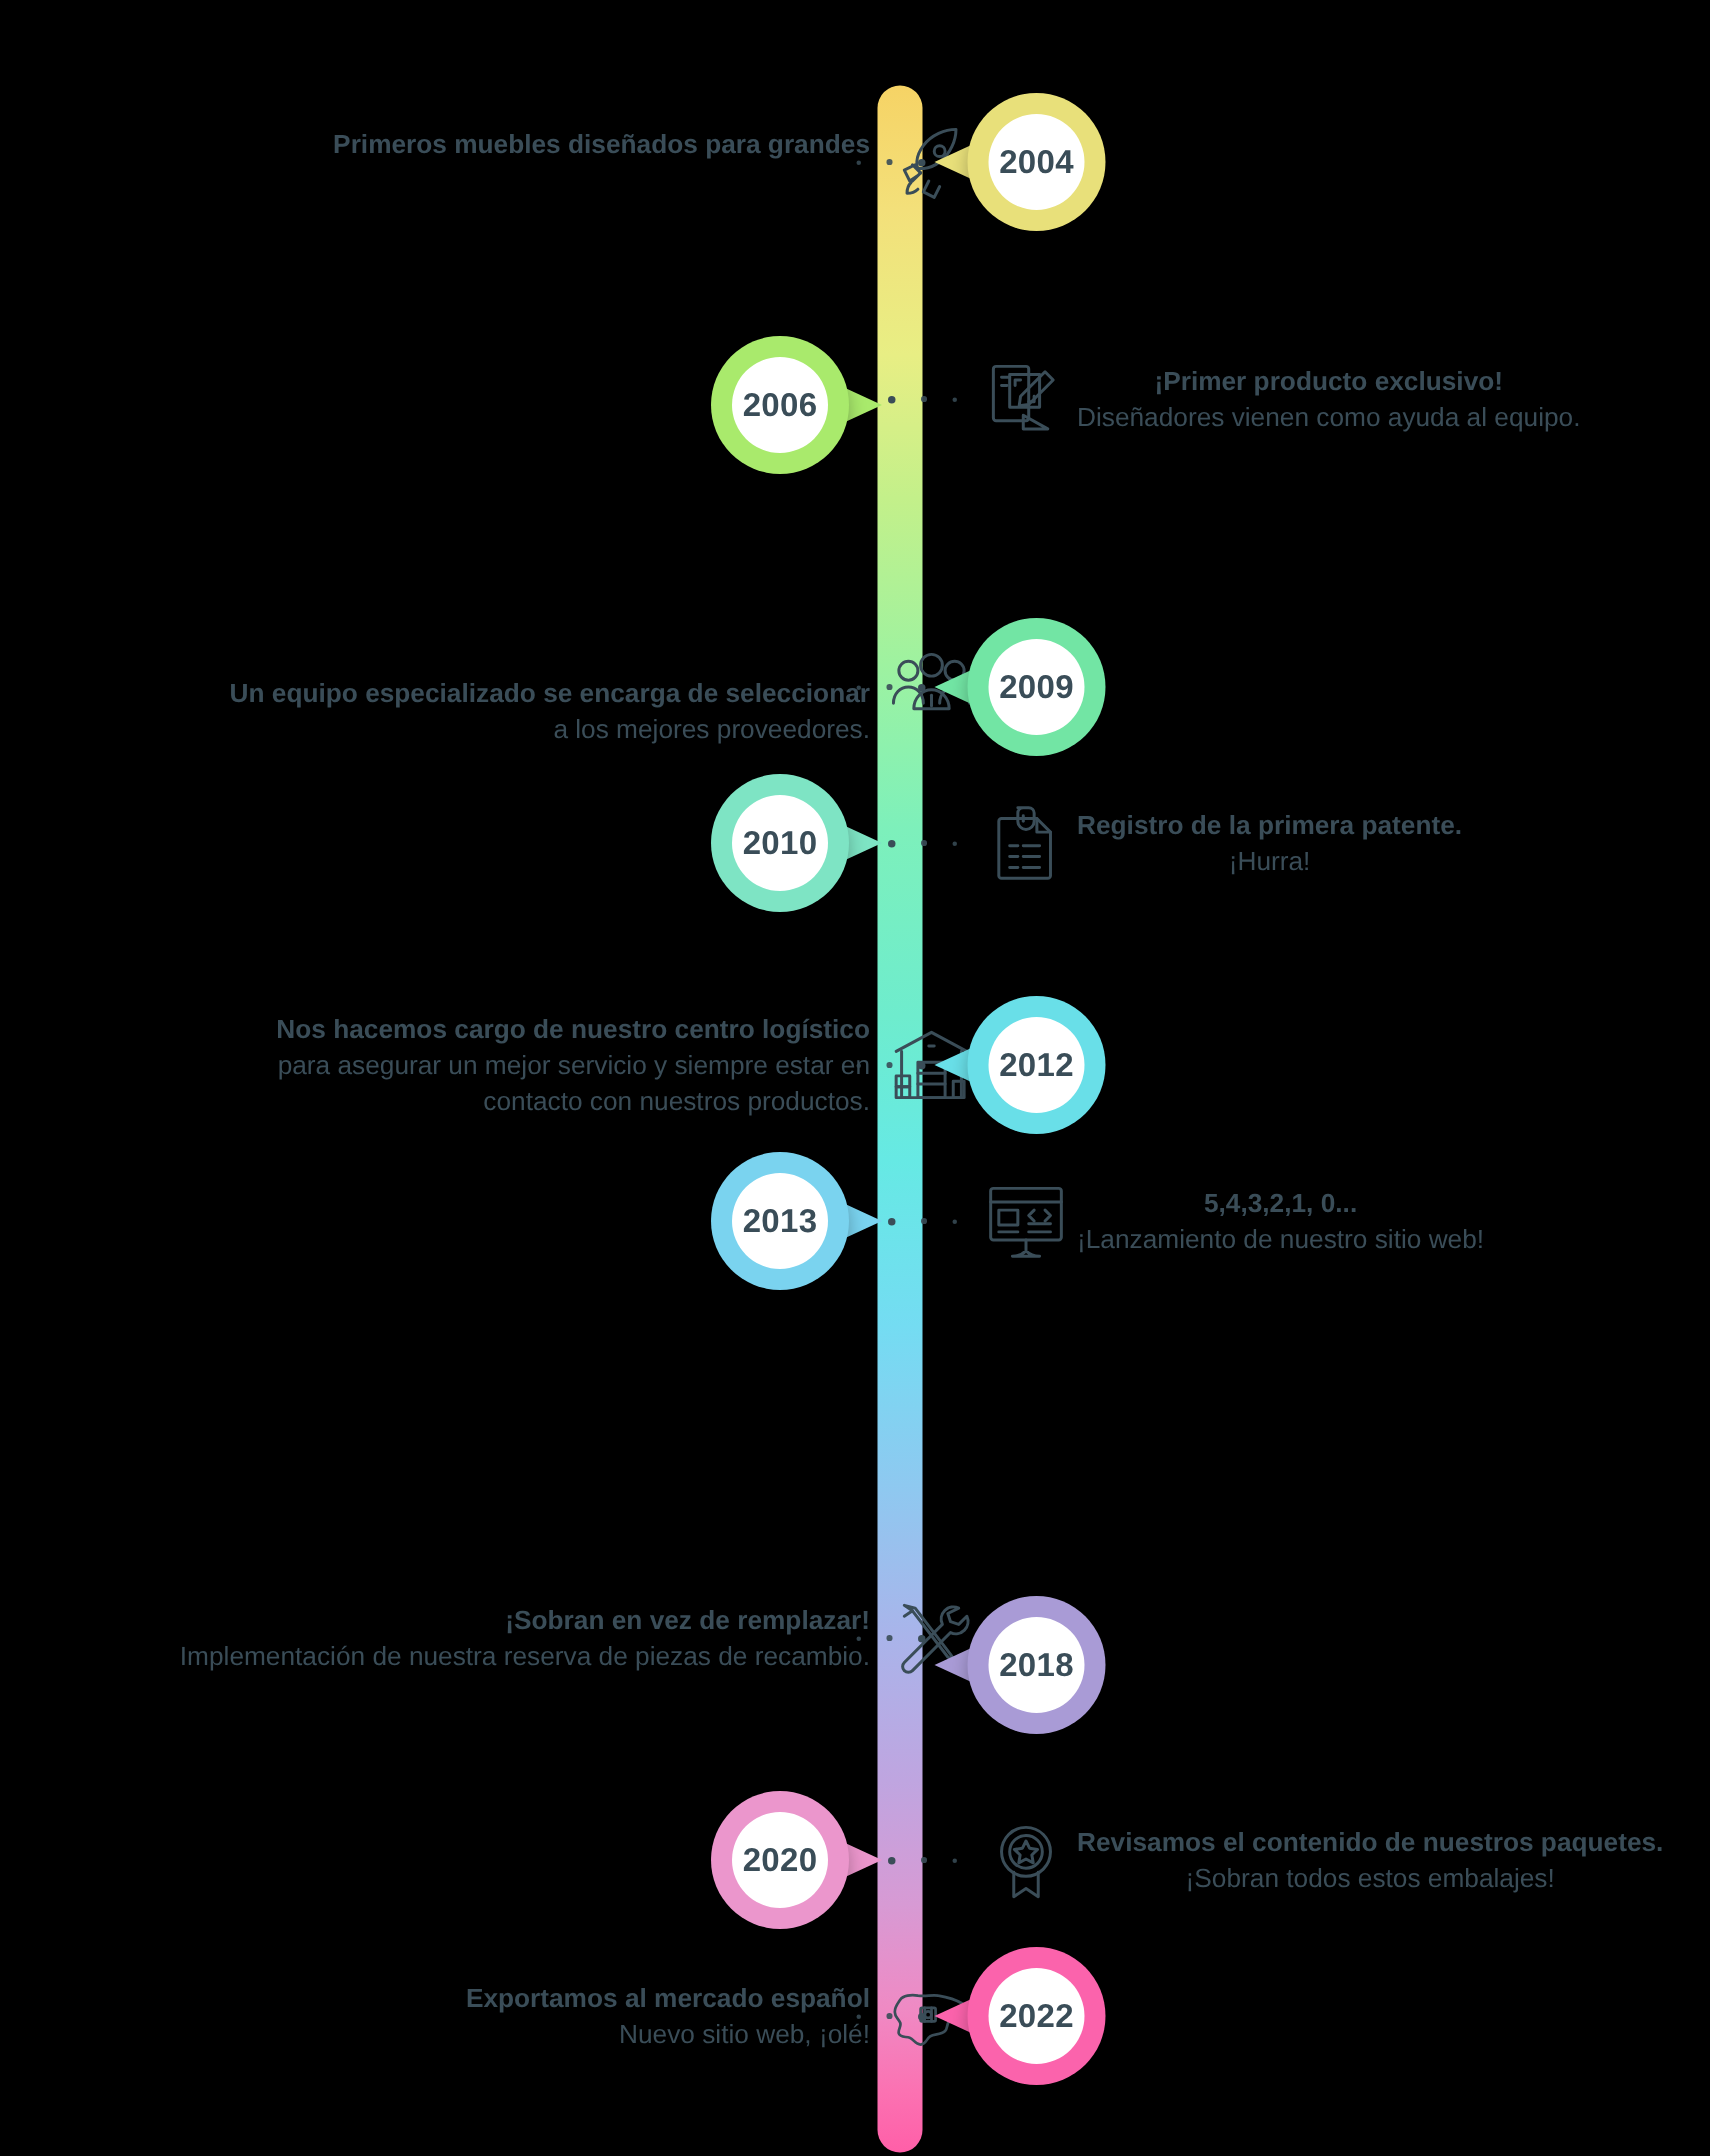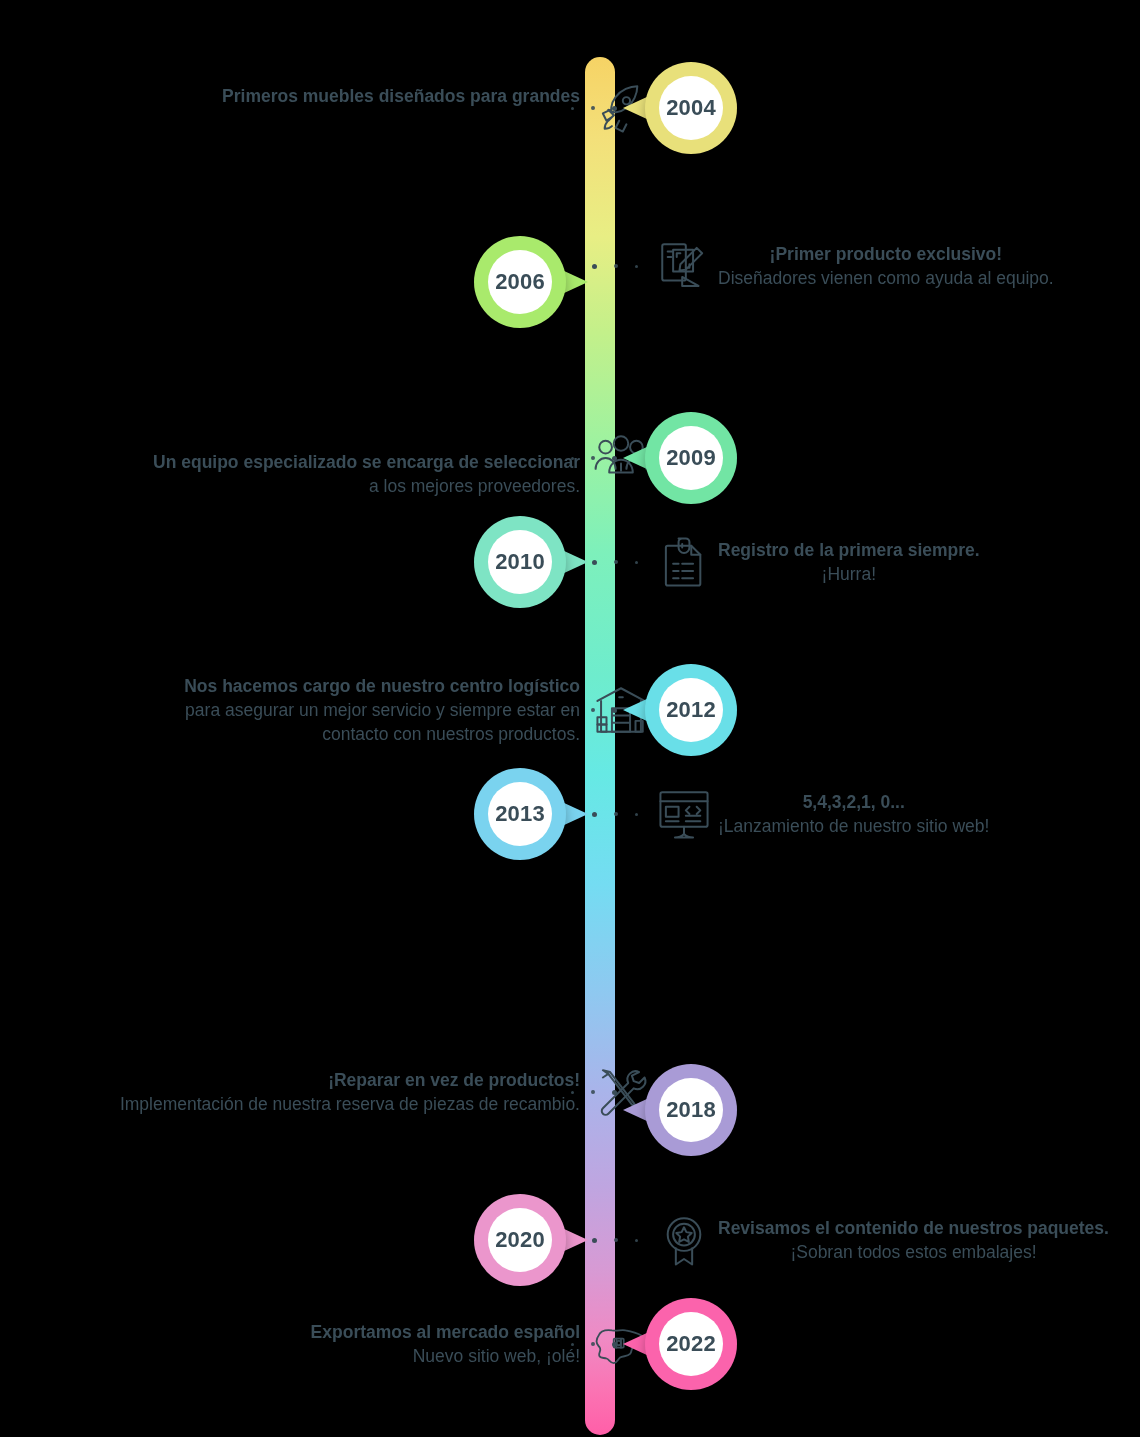--- a/index.html
+++ b/index.html
@@ -182,21 +182,21 @@
       <path d="M24 18v4M24 18h4M38 34v-4M38 34h-4"></path>
       <path d="M46 12l6 6-18 18-7 1 1-7z"></path>
       <path d="M30 44l18 10H30z"></path>
     </svg>
       </div>
       <div class="dots" style="top: 41px;">
         <span class="dot d3"></span>
         <span class="dot d2"></span>
         <span class="dot d1"></span>
       </div>
-      <div class="bubble" style="top: 16px;">
+      <div class="bubble" style="top: 4px;">
         <div class="pointer" style="border-left-color: rgb(169, 234, 108);"></div>
         <div class="ring" style="background: rgb(169, 234, 108);"></div>
         <div class="inner">2006</div>
       </div>
     </div>
     <div class="row left right-bubble" style="top: 412px;">
       <div class="text-block" style="top: 38px;">
         <span class="line strong">Un equipo especializado se encarga de seleccionar</span>
         <span class="line">a los mejores proveedores.</span>
       </div>
@@ -217,21 +217,21 @@
         <span class="dot d3"></span>
       </div>
       <div class="bubble" style="top: 0px;">
         <div class="pointer" style="border-right-color: rgb(114, 229, 164);"></div>
         <div class="ring" style="background: rgb(114, 229, 164);"></div>
         <div class="inner">2009</div>
       </div>
     </div>
     <div class="row right left-bubble" style="top: 516px;">
       <div class="text-block" style="top: 22px;">
-        <span class="line strong">Registro de la primera siempre.</span>
+        <span class="line strong">Registro de la primera patente.</span>
         <span class="line">¡Hurra!</span>
       </div>
       <div class="icon-wrap" style="top: 17px;">
         <svg viewBox="0 0 64 64" fill="none" stroke="currentColor" stroke-width="2.2" stroke-linecap="round" stroke-linejoin="round">
       <path d="M14 14h26l10 10v32a2 2 0 0 1-2 2H14a2 2 0 0 1-2-2V16a2 2 0 0 1 2-2z"></path>
       <path d="M40 14v10h10"></path>
       <path d="M26 6h8a4 4 0 0 1 4 4v6a6 6 0 0 1-12 0v-6a4 4 0 0 1 4-4z"></path>
       <path d="M30 12v4"></path>
       <path d="M20 34h6M30 34h12M20 42h6M30 42h12M20 50h6M30 50h12"></path>
     </svg>
@@ -297,21 +297,21 @@
         <span class="dot d1"></span>
       </div>
       <div class="bubble" style="top: 0px;">
         <div class="pointer" style="border-left-color: rgb(122, 211, 239);"></div>
         <div class="ring" style="background: rgb(122, 211, 239);"></div>
         <div class="inner">2013</div>
       </div>
     </div>
     <div class="row left right-bubble" style="top: 1046px;">
       <div class="text-block" style="top: 22px;">
-        <span class="line strong">¡Reparar en vez de productos!</span>
+        <span class="line strong">¡Sobran en vez de remplazar!</span>
         <span class="line">Implementación de nuestra reserva de piezas de recambio.</span>
       </div>
       <div class="icon-wrap" style="top: 17px;">
         <svg viewBox="0 0 64 64" fill="none" stroke="currentColor" stroke-width="2.2" stroke-linecap="round" stroke-linejoin="round">
       <path d="M12 8l8 2 26 34 4 6-6-4L18 12z"></path>
       <path d="M18 12l-6 4"></path>
       <path d="M52 10a9 9 0 0 0-12 12L12 50a4 4 0 1 0 6 6l28-28a9 9 0 0 0 12-12l-6 6-6-2-2-6z"></path>
     </svg>
       </div>
       <div class="dots" style="top: 41px;">

